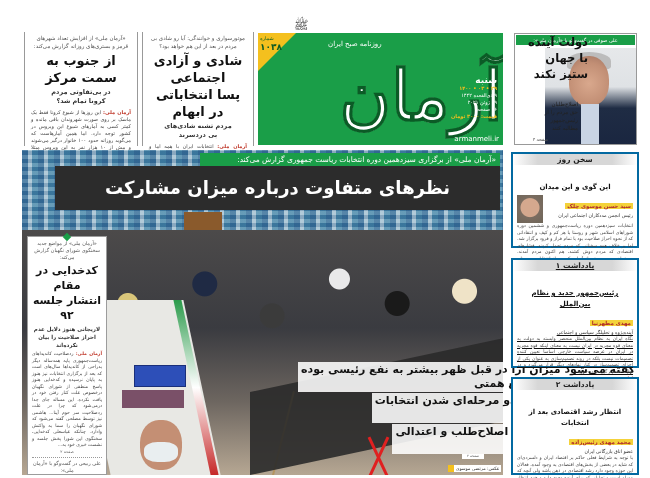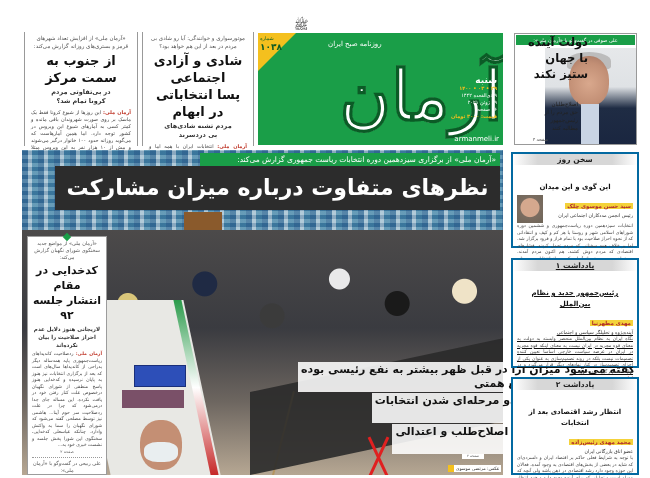--- a/index.html
+++ b/index.html
@@ -64,21 +64,21 @@
     .hero .ballot-purple { position: absolute; left: 100px; top: 240px; width: 62px; height: 18px; background: #7a5068; }
     .hero .man-face { position: absolute; left: 118px; top: 270px; width: 42px; height: 50px; border-radius: 45%; background: #c48f74; }
     .hero .mask { position: absolute; left: 122px; top: 292px; width: 34px; height: 20px; border-radius: 40%; background: #e9eef0; }
     .hero .tripod { position: absolute; left: 260px; top: 240px; width: 2px; height: 90px; background: #b59560; transform: rotate(14deg); }
     .hero .redx1, .hero .redx2 { position: absolute; left: 355px; top: 285px; width: 3px; height: 45px; background: #e02020; }
     .hero .redx1 { transform: rotate(25deg); }
     .hero .redx2 { transform: rotate(-25deg); }
     .hero .panel { position: absolute; left: 228px; top: 242px; width: 253px; height: 83px; background: #2a2a2a; transform: skewY(-12deg); transform-origin: left bottom; opacity: 0.9; }
 
     .super-banner { position: absolute; left: 200px; top: 153px; width: 300px; height: 13px; background: #1a9e48; color: #fff; font-size: 7.5px; line-height: 13px; padding: 0 4px; text-align: right; }
-    .main-head { position: absolute; left: 55px; top: 166px; width: 445px; height: 44px; background: #2c2c2c; color: #fff; font-weight: bold; font-size: 22px; line-height: 44px; text-align: center; letter-spacing: -0.5px; }
+    .main-head { position: absolute; left: 55px; top: 166px; width: 445px; height: 44px; background: #2c2c2c; color: #fff; font-weight: bold; font-size: 18px; line-height: 44px; text-align: center; letter-spacing: -0.5px; }
 
     .caption { position: absolute; right: 12px; background: rgba(255,255,255,0.88); color: #111; font-weight: bold; font-size: 11px; line-height: 14px; padding: 1px 3px; }
     .photo-credit { position: absolute; left: 448px; top: 465px; background: #fff; font-size: 4.5px; color: #333; padding: 1px 2px; border-left: 6px solid #f4c01e; }
     .page-chip { position: absolute; left: 462px; top: 454px; width: 22px; height: 5px; background: #fff; font-size: 3.5px; color: #555; text-align: center; }
 
     
     .sidebox { position: absolute; left: 27px; top: 236px; width: 80px; height: 239px; background: #fff; border: 1px solid #9c9c9c; padding: 3px 4px; text-align: center; }
     .sidebox .marker { position: absolute; top: -3px; left: 36px; width: 6px; height: 6px; background: #1a9e48; transform: rotate(45deg); }
     .sidebox .kicker { font-size: 5px; color: #555; line-height: 7px; }
     .sidebox .title { font-weight: bold; font-size: 11px; line-height: 15px; margin-top: 2px; }

